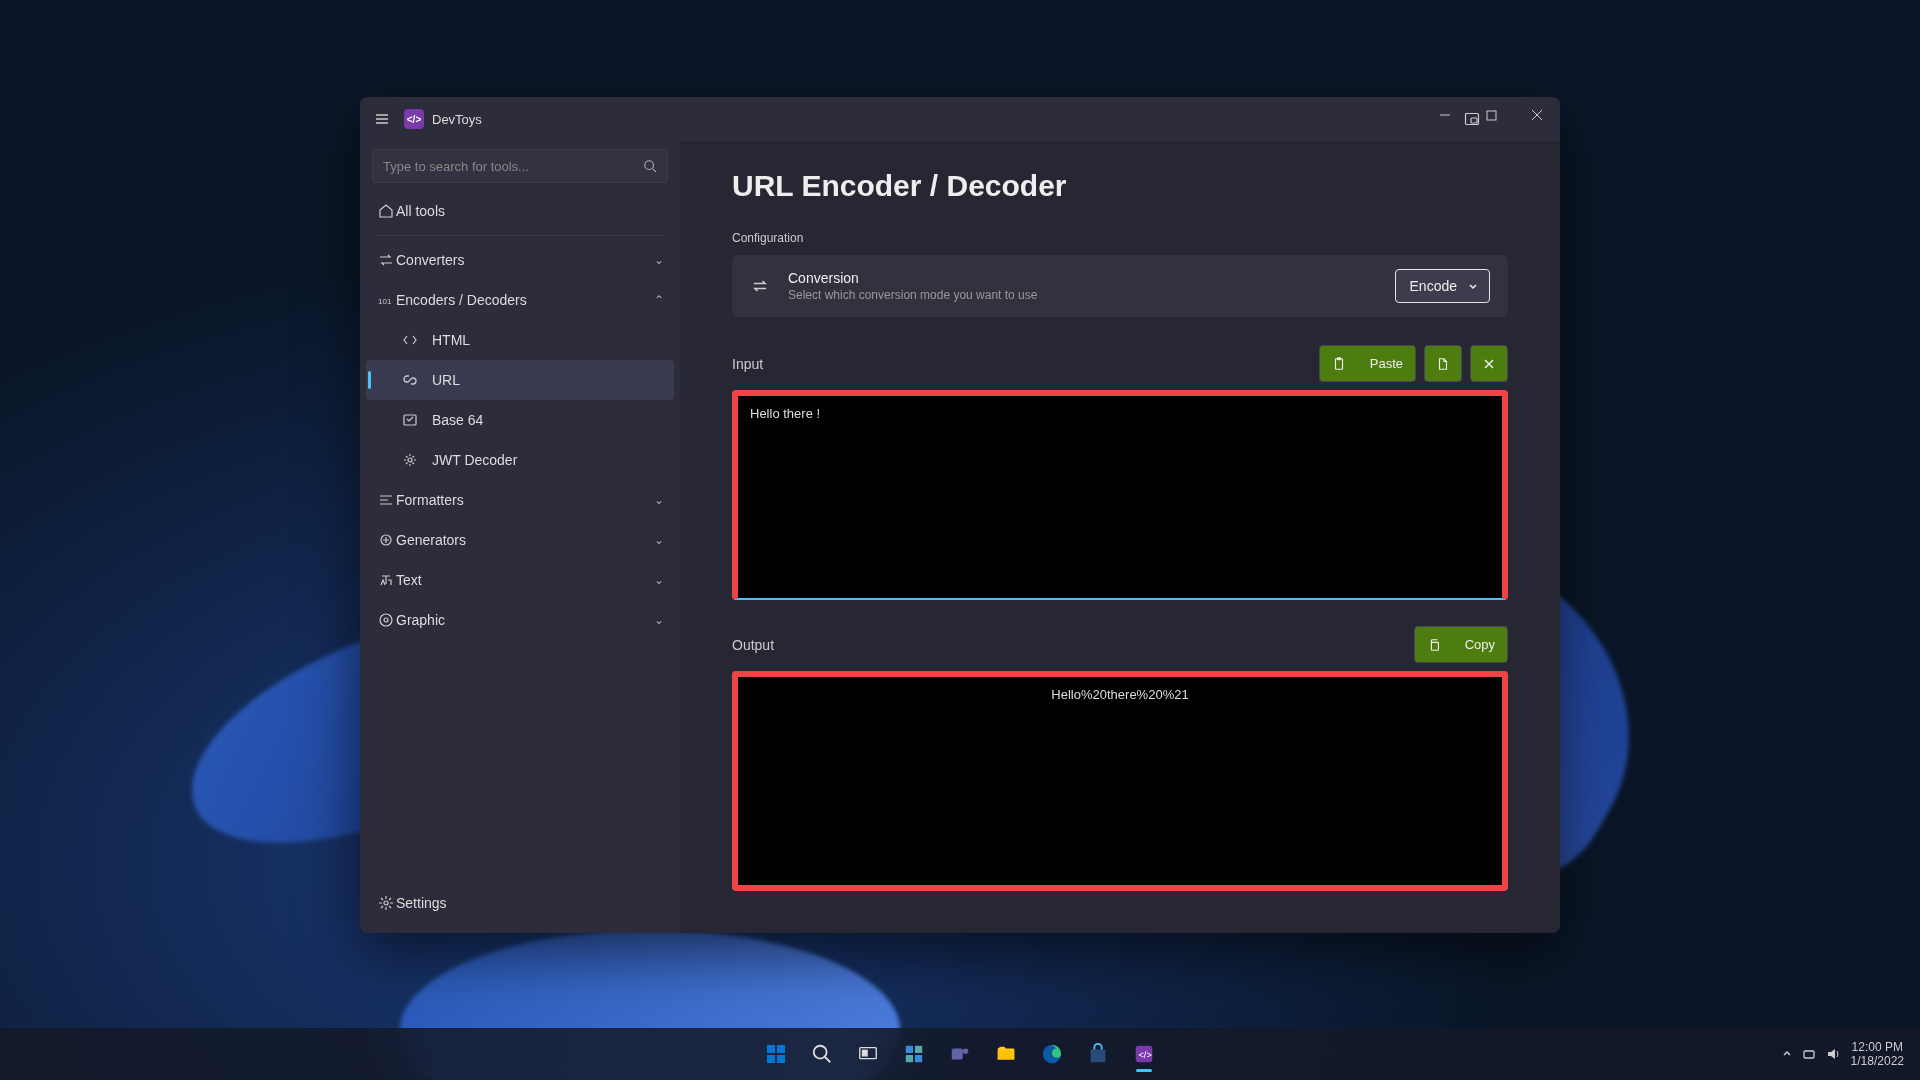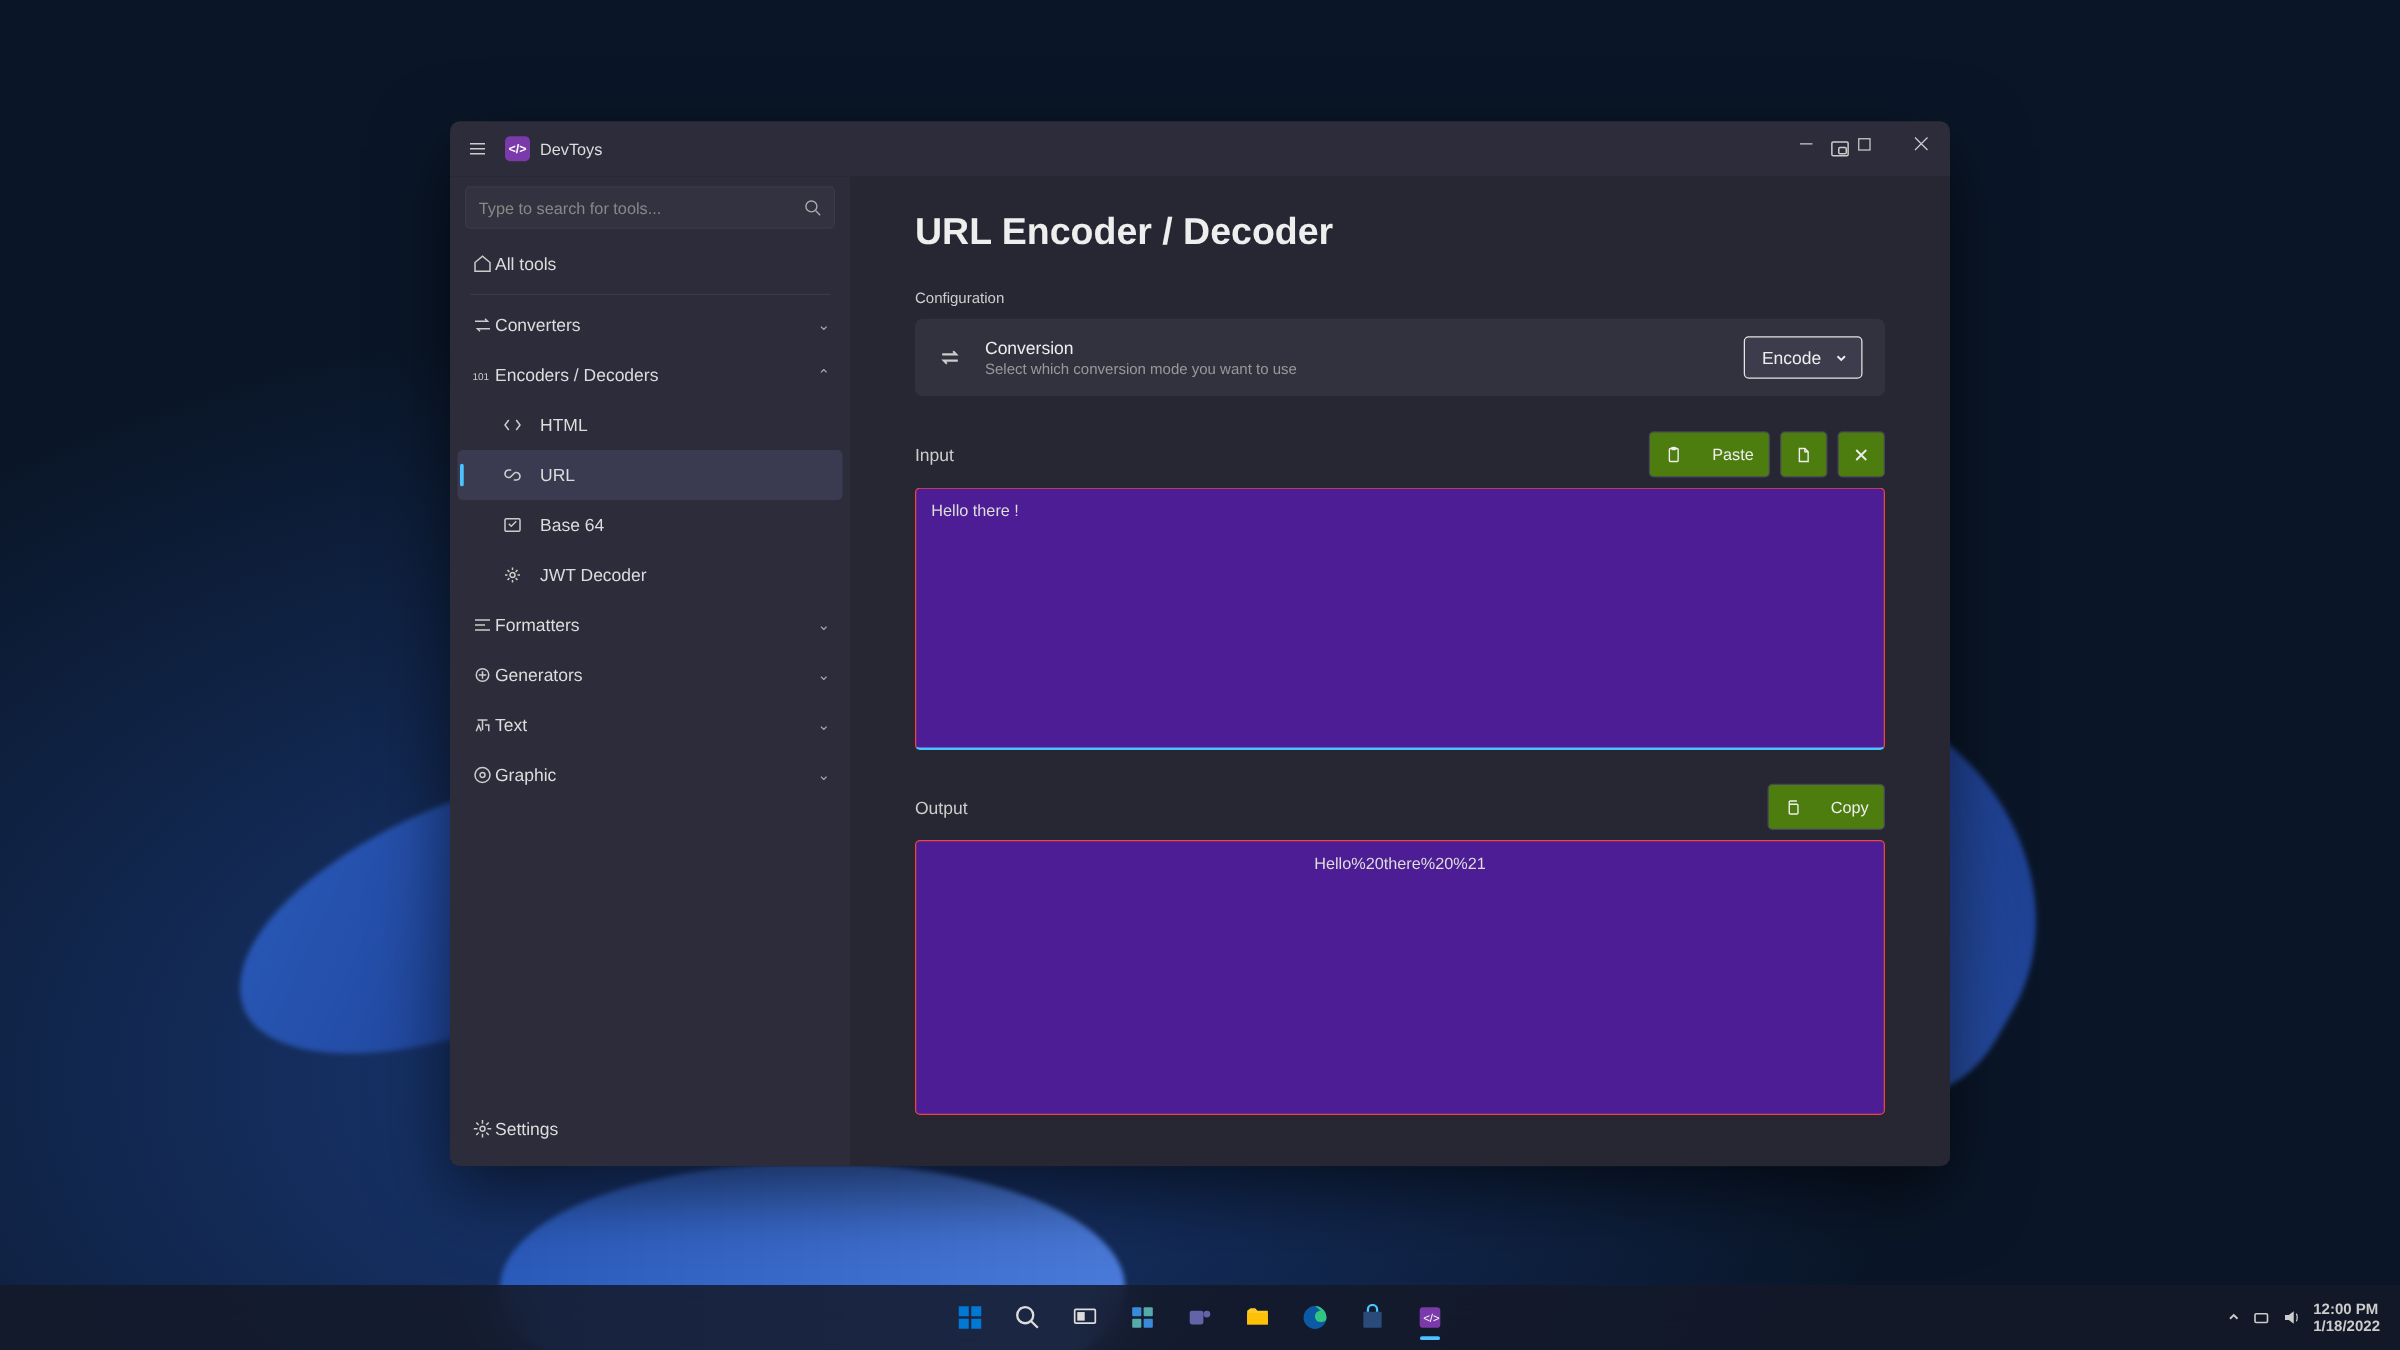--- a/index.html
+++ b/index.html
@@ -66,33 +66,33 @@
 .config-title{color:#eee; font-size:14px;}
 .config-desc{color:#999; font-size:12px; margin-top:2px;}
 .dropdown{background:#3c3c4c; border:1px solid #e5e5e5; border-radius:4px; height:34px; padding:0 10px 0 14px; display:flex; align-items:center; color:#eee; font-size:14px; gap:10px; cursor:pointer;}
 
 .io-header{display:flex; align-items:center; justify-content:space-between; margin-bottom:8px;}
 .io-label{color:#ccc; font-size:14px;}
 .io-actions{display:flex; gap:8px;}
 .action-btn{background:#4d7c0f; border:1px solid #46465a; border-radius:4px; height:37px; padding:0 12px; display:flex; align-items:center; color:#eee; font-size:13px; gap:24px; cursor:pointer;}
 .action-btn.icon-only{width:38px; padding:0; justify-content:center;}
 
-textarea.io{width:100%; height:210px; background:#4c1d95; border:1px solid #ef4444; border-radius:4px; padding:10px 12px; color:#ddd; font-size:13px; font-family:inherit; resize:none; outline:none;}
+textarea.io{width:100%; height:210px; background:#000000; border:6px solid #ef4444; border-radius:4px; padding:10px 12px; color:#ddd; font-size:13px; font-family:inherit; resize:none; outline:none;}
 textarea.io.input{border-bottom:2px solid #4cc2ff; height:210px;}
 .output-wrap{margin-top:22px;}
 textarea.io.output{height:220px;text-align:center;}
 
 
 .taskbar{position:absolute; left:0; bottom:0; width:100%; height:52px; background:rgba(20,25,40,.85); backdrop-filter:blur(20px); display:flex; align-items:center; justify-content:center;}
 .task-center{display:flex; gap:6px; align-items:center;}
 .task-icon{width:40px; height:40px; border-radius:4px; display:flex; align-items:center; justify-content:center; cursor:pointer; position:relative;}
 .task-icon.active::after{content:''; position:absolute; bottom:2px; width:16px; height:3px; background:#4cc2ff; border-radius:2px;}
 .tray{position:absolute; right:8px; display:flex; align-items:center; gap:10px; color:#ccc; font-size:12px;}
 .tray-icons{display:flex; gap:8px; align-items:center;}
-.tray-time{text-align:left; line-height:1.2; padding-right:8px;font-weight:bold;}
+.tray-time{text-align:center; line-height:1.2; padding-right:8px;}
 
 svg{display:block;}
 </style>
 </head>
 <body>
 
 <div class="bg-swirl sw1"></div>
 <div class="bg-swirl sw2"></div>
 <div class="bg-swirl sw3"></div>
 

